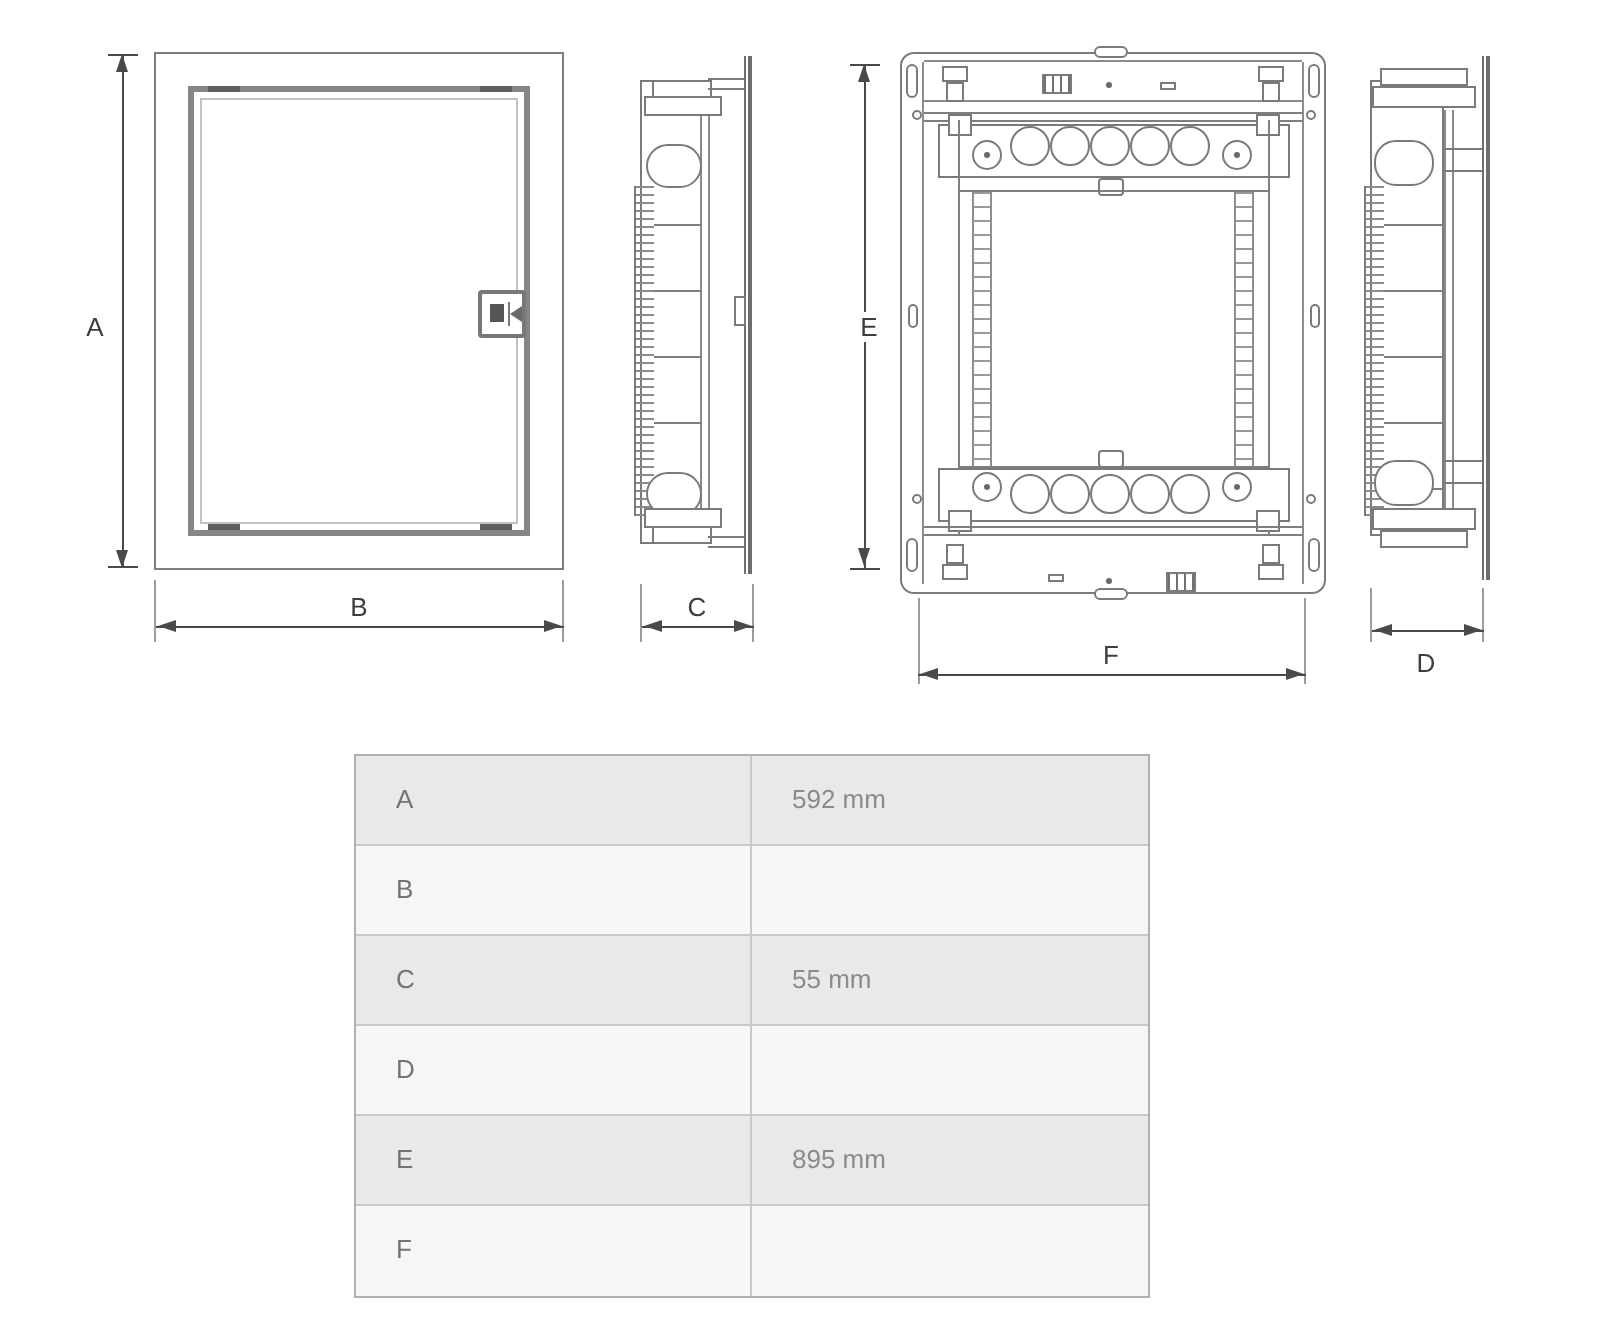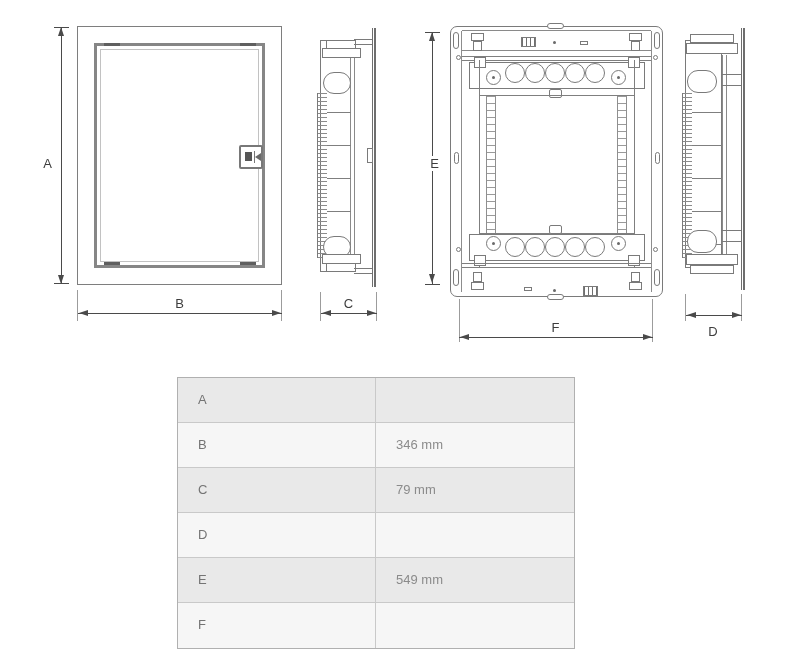--- a/index.html
+++ b/index.html
@@ -222,34 +222,34 @@
     <div class="extln" style="left:741px;top:294px;width:1px;height:27px"></div>
     <div class="dimln" style="left:686px;top:315px;width:56px;height:1px"></div>
     <div class="ah ah-l" style="left:687px;top:312px"></div>
     <div class="ah ah-r" style="left:732px;top:312px"></div>
     <div class="dim-lbl" style="left:706px;top:324px;width:14px">D</div>
   </div>
 
   <div class="dim-table">
     <div class="t-row odd">
       <div class="t-c1">A</div>
+      <div class="t-c2">592 mm</div>
     </div>
     <div class="t-row even">
       <div class="t-c1">B</div>
-      <div class="t-c2">346 mm</div>
     </div>
     <div class="t-row odd">
       <div class="t-c1">C</div>
-      <div class="t-c2">79 mm</div>
+      <div class="t-c2">55 mm</div>
     </div>
     <div class="t-row even">
       <div class="t-c1">D</div>
     </div>
     <div class="t-row odd">
       <div class="t-c1">E</div>
-      <div class="t-c2">549 mm</div>
+      <div class="t-c2">895 mm</div>
     </div>
     <div class="t-row even">
       <div class="t-c1">F</div>
     </div>
   </div>
 
 </div>
 
 </body></html>

